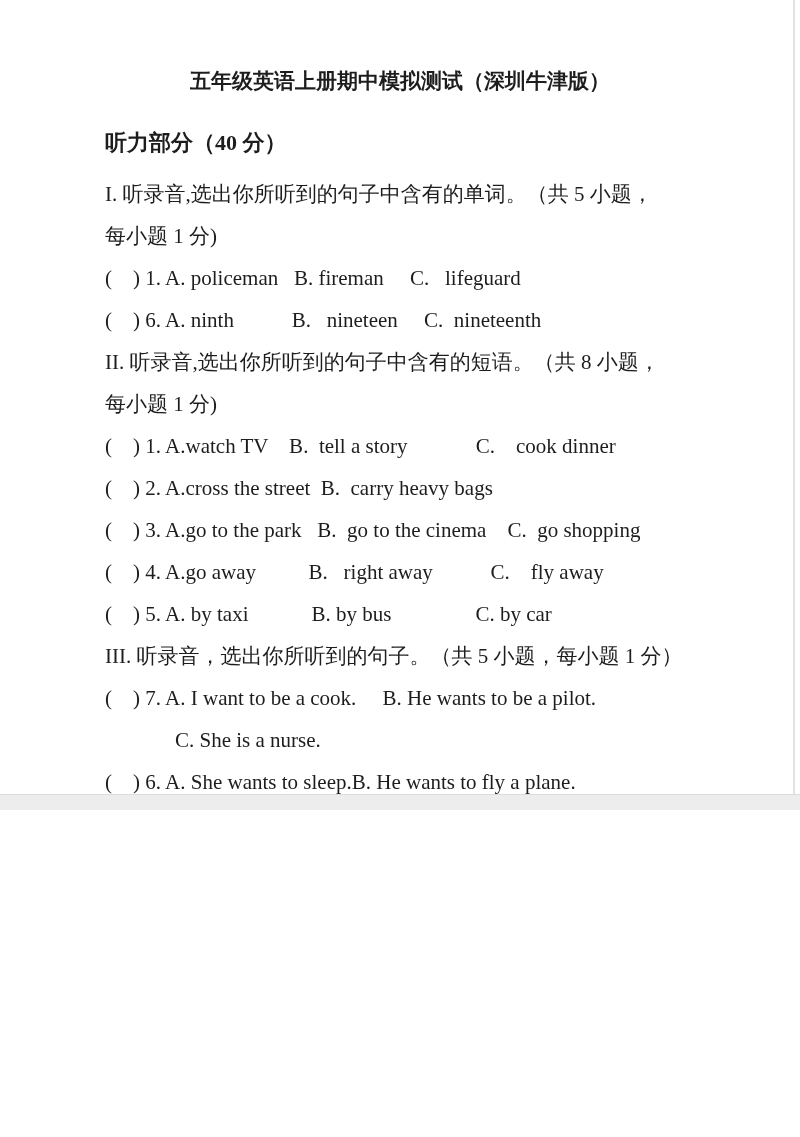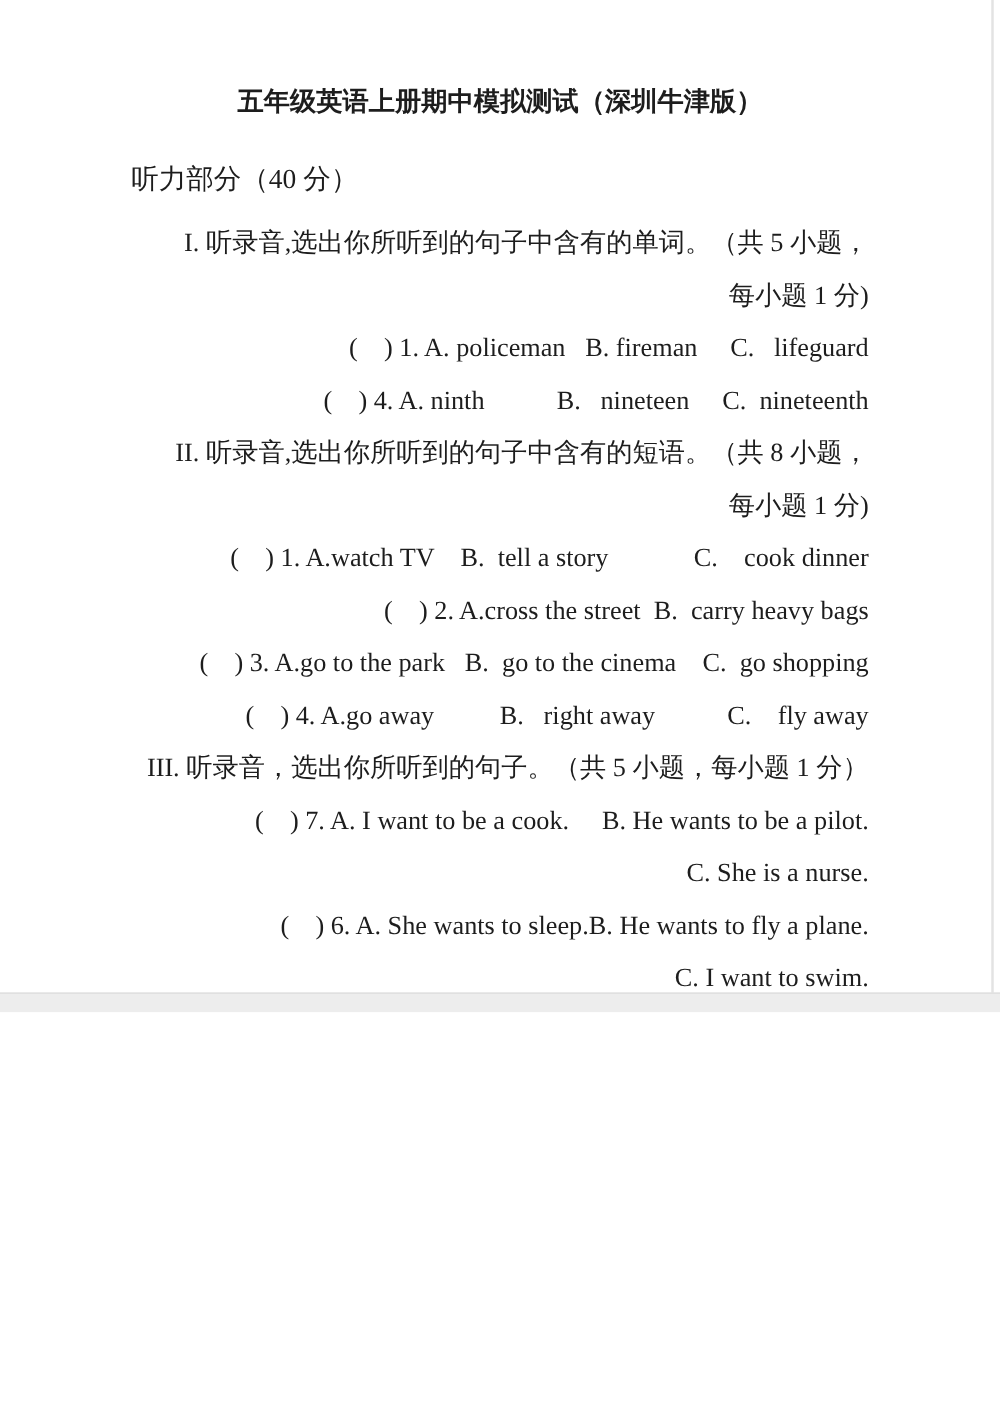--- a/index.html
+++ b/index.html
@@ -34,25 +34,25 @@
   .doc-title {
     text-align: center;
     font-size: 21px;
     font-weight: bold;
     line-height: 34px;
     white-space: pre;
   }
   .doc-heading {
     margin-top: 28px;
     font-size: 22px;
-    font-weight: normal;
+    font-weight: bold;
     line-height: 34px;
     white-space: pre;
   }
-  .lines { margin-top: 13px; text-align: right; }
+  .lines { margin-top: 13px; }
   .line {
     height: 42px;
     line-height: 42px;
     font-size: 21px;
     white-space: pre;
     overflow: visible;
   }
   .indent { padding-left: 70px; }
   .edge-line {
     position: absolute;
@@ -81,28 +81,29 @@
 
   <div class="content">
     <div class="doc-title">五年级英语上册期中模拟测试（深圳牛津版）</div>
     <div class="doc-heading">听力部分（40 分）</div>
 
     <div class="lines">
 
       <div class="line">I. 听录音,选出你所听到的句子中含有的单词。（共 5 小题，</div>
       <div class="line">每小题 1 分)</div>
       <div class="line">(    ) 1. A. policeman   B. fireman     C.   lifeguard</div>
-      <div class="line">(    ) 4. A. ninth           B.   nineteen     C.  nineteenth</div>
+      <div class="line">(    ) 6. A. ninth           B.   nineteen     C.  nineteenth</div>
 
       <div class="line">II. 听录音,选出你所听到的句子中含有的短语。（共 8 小题，</div>
       <div class="line">每小题 1 分)</div>
       <div class="line">(    ) 1. A.watch TV    B.  tell a story             C.    cook dinner</div>
       <div class="line">(    ) 2. A.cross the street  B.  carry heavy bags</div>
       <div class="line">(    ) 3. A.go to the park   B.  go to the cinema    C.  go shopping</div>
       <div class="line">(    ) 4. A.go away          B.   right away           C.    fly away</div>
+      <div class="line">(    ) 5. A. by taxi            B. by bus                C. by car</div>
 
       <div class="line">III. 听录音，选出你所听到的句子。（共 5 小题，每小题 1 分）</div>
       <div class="line">(    ) 7. A. I want to be a cook.     B. He wants to be a pilot.</div>
       <div class="line indent">C. She is a nurse.</div>
       <div class="line">(    ) 6. A. She wants to sleep.B. He wants to fly a plane.</div>
       <div class="line indent">C. I want to swim.</div>
     </div>
   </div>
 
   <div class="edge-line"></div>

